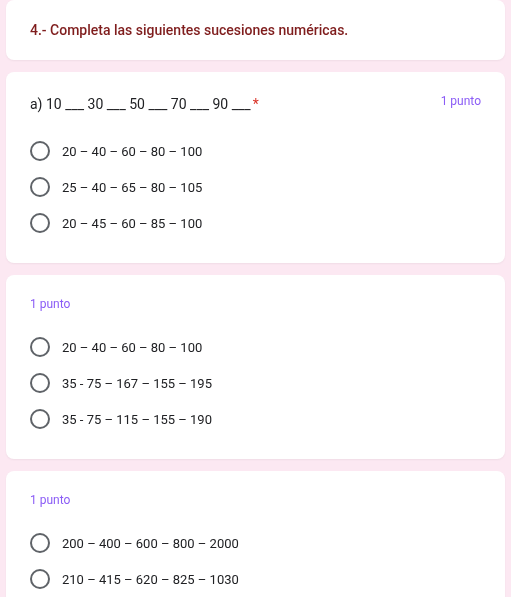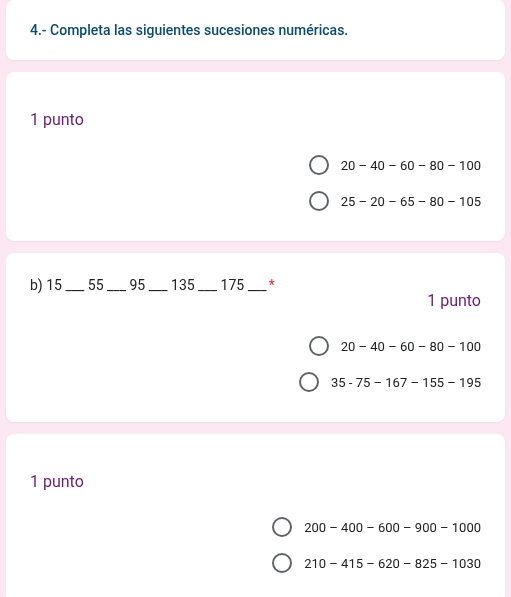--- a/index.html
+++ b/index.html
@@ -17,51 +17,49 @@
   .card {
     background: #fff;
     border-radius: 8px;
     margin-bottom: 12px;
     padding: 22px 24px;
     box-shadow: 0 1px 2px rgba(0,0,0,0.05);
   }
   .header-card .title {
     font-size: 14px;
     font-weight: 500;
-    color: #0c4a6e;
+    color: #7f1d1d;
   }
   .q-head {
     display: flex;
     justify-content: space-between;
     align-items: flex-start;
     margin-bottom: 18px;
   }
   .q-text {
     font-size: 14px;
     color: #202124;
     line-height: 1.5;
     padding-right: 20px;
   }
   .req {
     color: #d93025;
     margin-left: 2px;
   }
   .points {
-    color: #701a75;
-    font-size: 16px;
+    color: #8b5cf6;
+    font-size: 12px;
     white-space: nowrap;
     flex-shrink: 0;
-    margin-top: 16px;
   }
   .option {
     display: flex;
     align-items: center;
     padding: 8px 0;
     cursor: pointer;
-    justify-content: flex-end;
   }
   .radio {
     width: 20px;
     height: 20px;
     border: 2px solid #5f6368;
     border-radius: 50%;
     margin-right: 12px;
     flex-shrink: 0;
   }
   .option-label {
@@ -73,56 +71,64 @@
 <body>
 
 <div class="wrap">
 
   <div class="card header-card">
     <div class="title">4.- Completa las siguientes sucesiones numéricas.</div>
   </div>
 
   <div class="card">
     <div class="q-head">
+      <div class="q-text">
+        <span>a) 10 ___ 30 ___ 50 ___ 70 ___ 90 ___</span><span class="req">*</span>
+      </div>
       <div class="points">1 punto</div>
     </div>
     <div class="option">
       <div class="radio"></div>
       <div class="option-label">20 – 40 – 60 – 80 – 100</div>
     </div>
     <div class="option">
       <div class="radio"></div>
-      <div class="option-label">25 – 20 – 65 – 80 – 105</div>
+      <div class="option-label">25 – 40 – 65 – 80 – 105</div>
+    </div>
+    <div class="option">
+      <div class="radio"></div>
+      <div class="option-label">20 – 45 – 60 – 85 – 100</div>
     </div>
   </div>
 
   <div class="card">
     <div class="q-head">
-      <div class="q-text">
-        <span>b) 15 ___ 55 ___ 95 ___ 135 ___ 175 ___</span><span class="req">*</span>
-      </div>
       <div class="points">1 punto</div>
     </div>
     <div class="option">
       <div class="radio"></div>
       <div class="option-label">20 – 40 – 60 – 80 – 100</div>
     </div>
     <div class="option">
       <div class="radio"></div>
       <div class="option-label">35 - 75 – 167 – 155 – 195</div>
     </div>
+    <div class="option">
+      <div class="radio"></div>
+      <div class="option-label">35 - 75 – 115 – 155 – 190</div>
+    </div>
   </div>
 
   <div class="card">
     <div class="q-head">
       <div class="points">1 punto</div>
     </div>
     <div class="option">
       <div class="radio"></div>
-      <div class="option-label">200 – 400 – 600 – 900 – 1000</div>
+      <div class="option-label">200 – 400 – 600 – 800 – 2000</div>
     </div>
     <div class="option">
       <div class="radio"></div>
       <div class="option-label">210 – 415 – 620 – 825 – 1030</div>
     </div>
 
   </div>
 
 </div>
 

